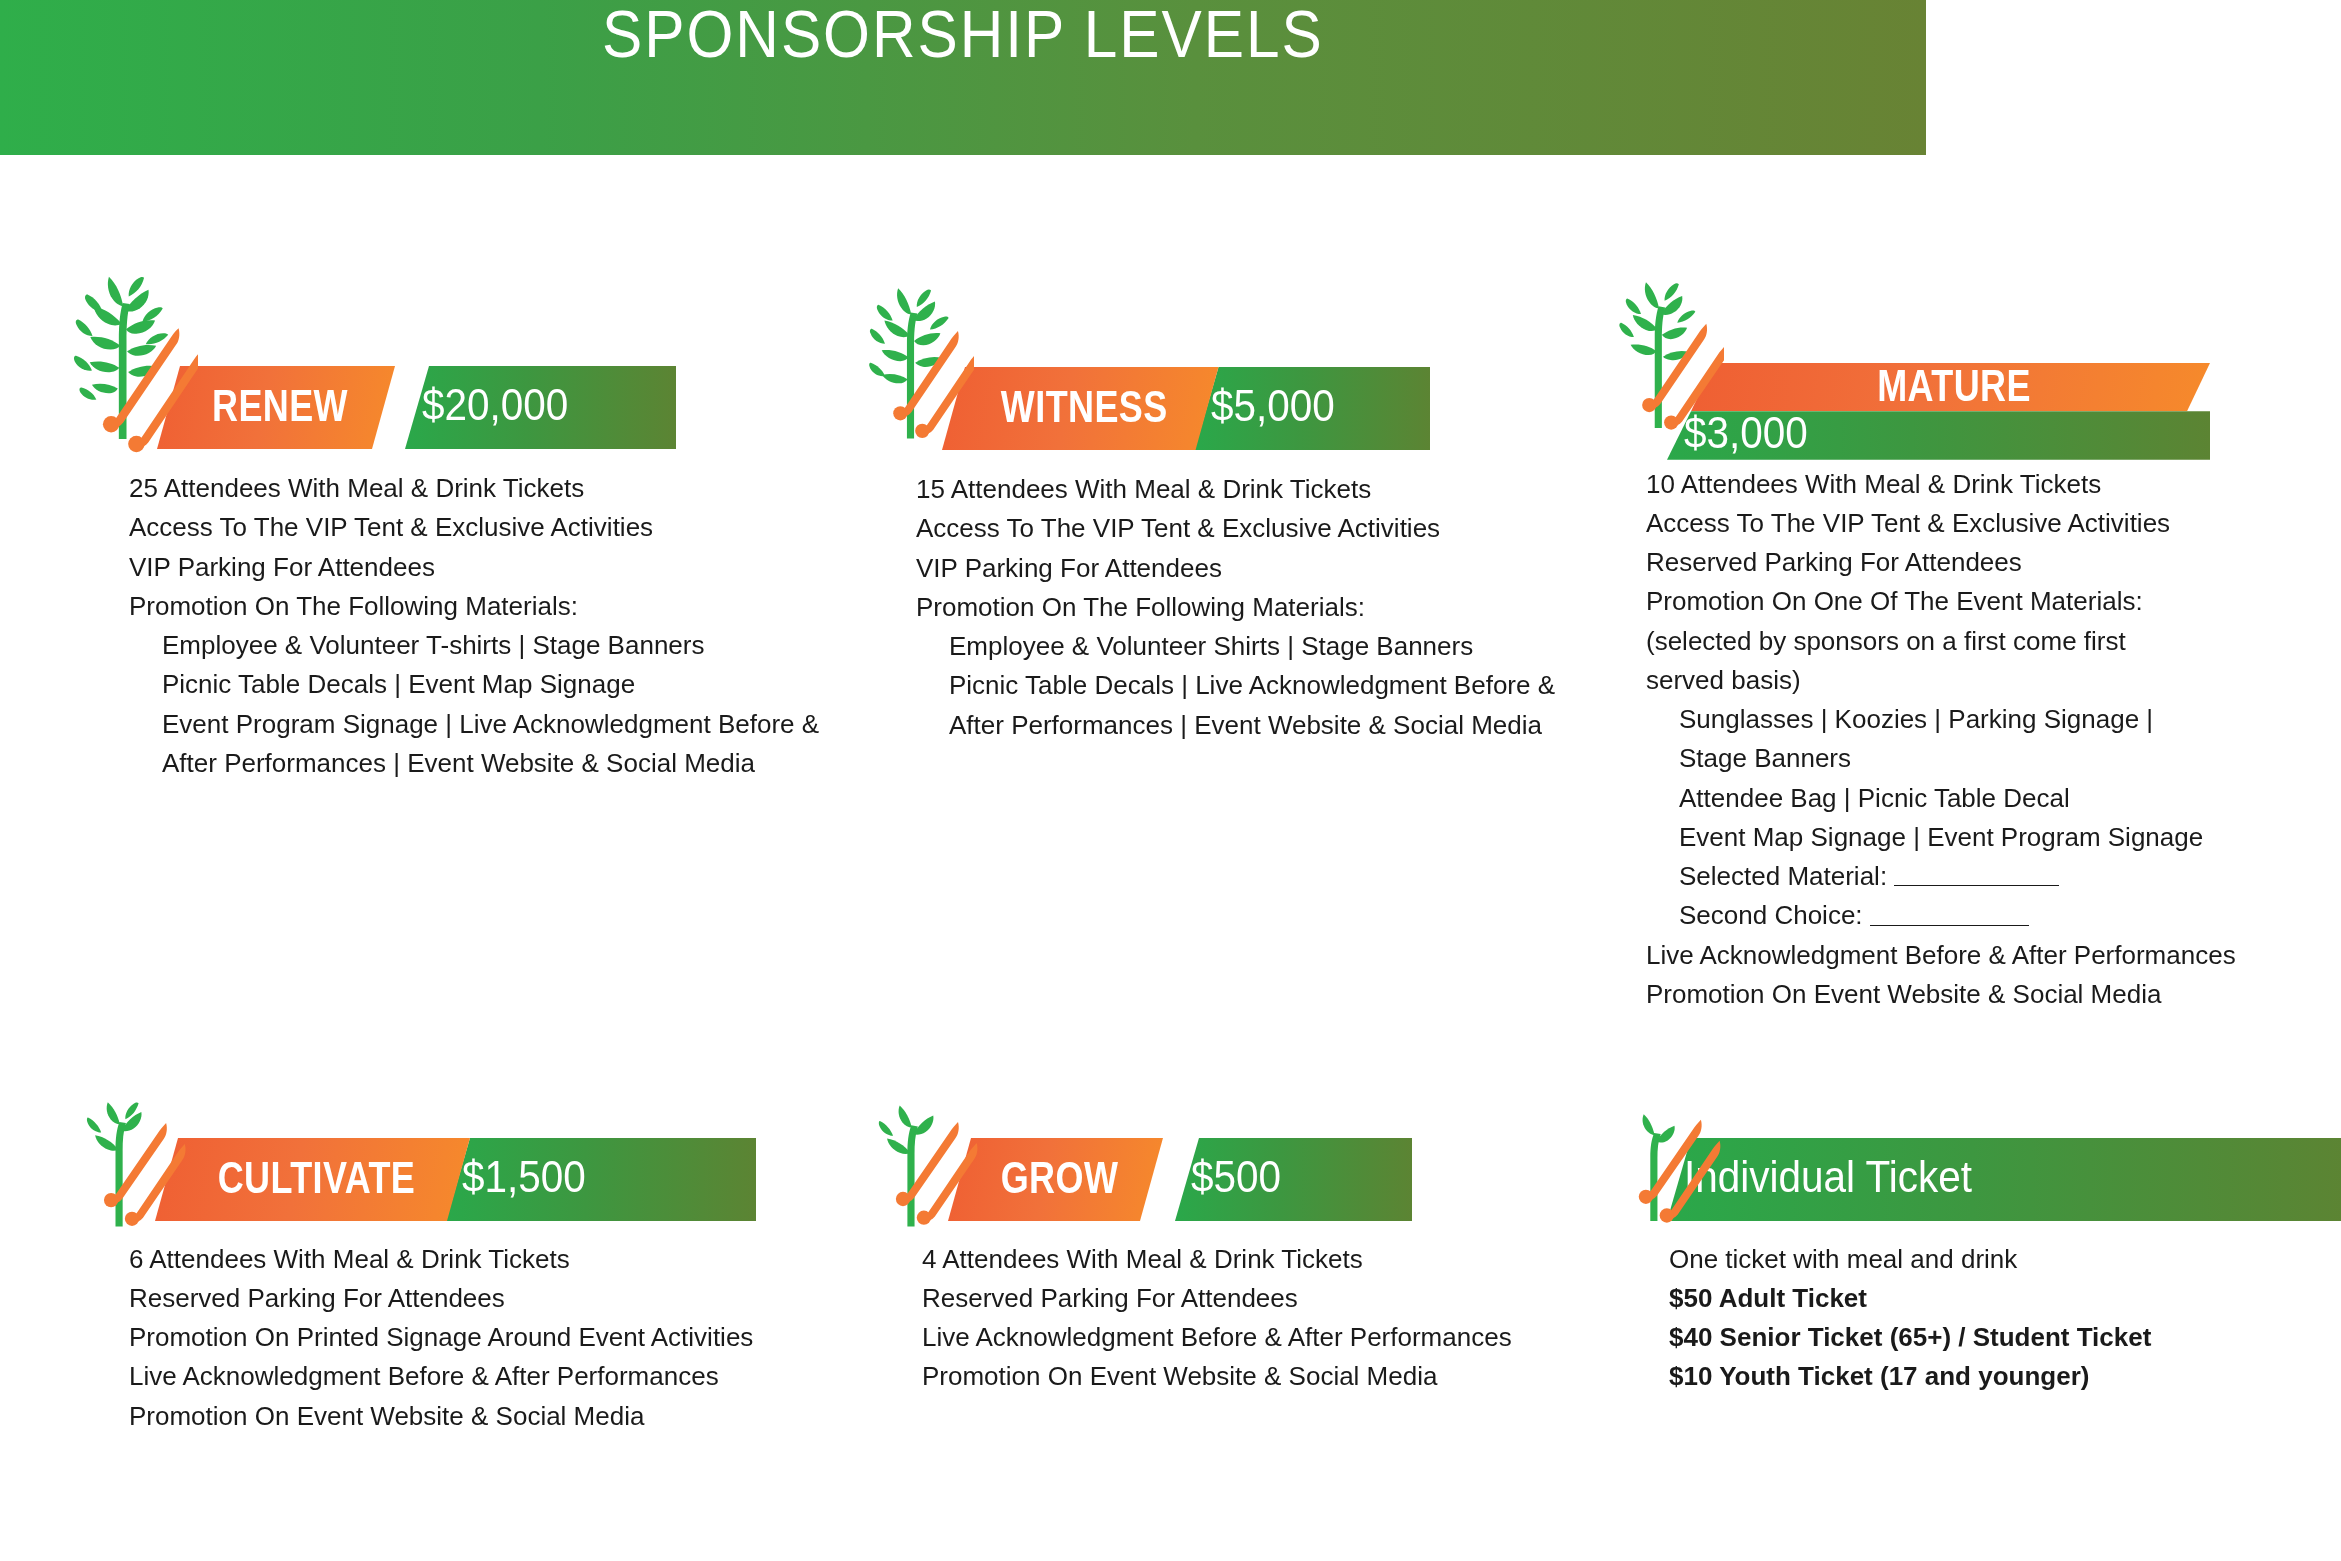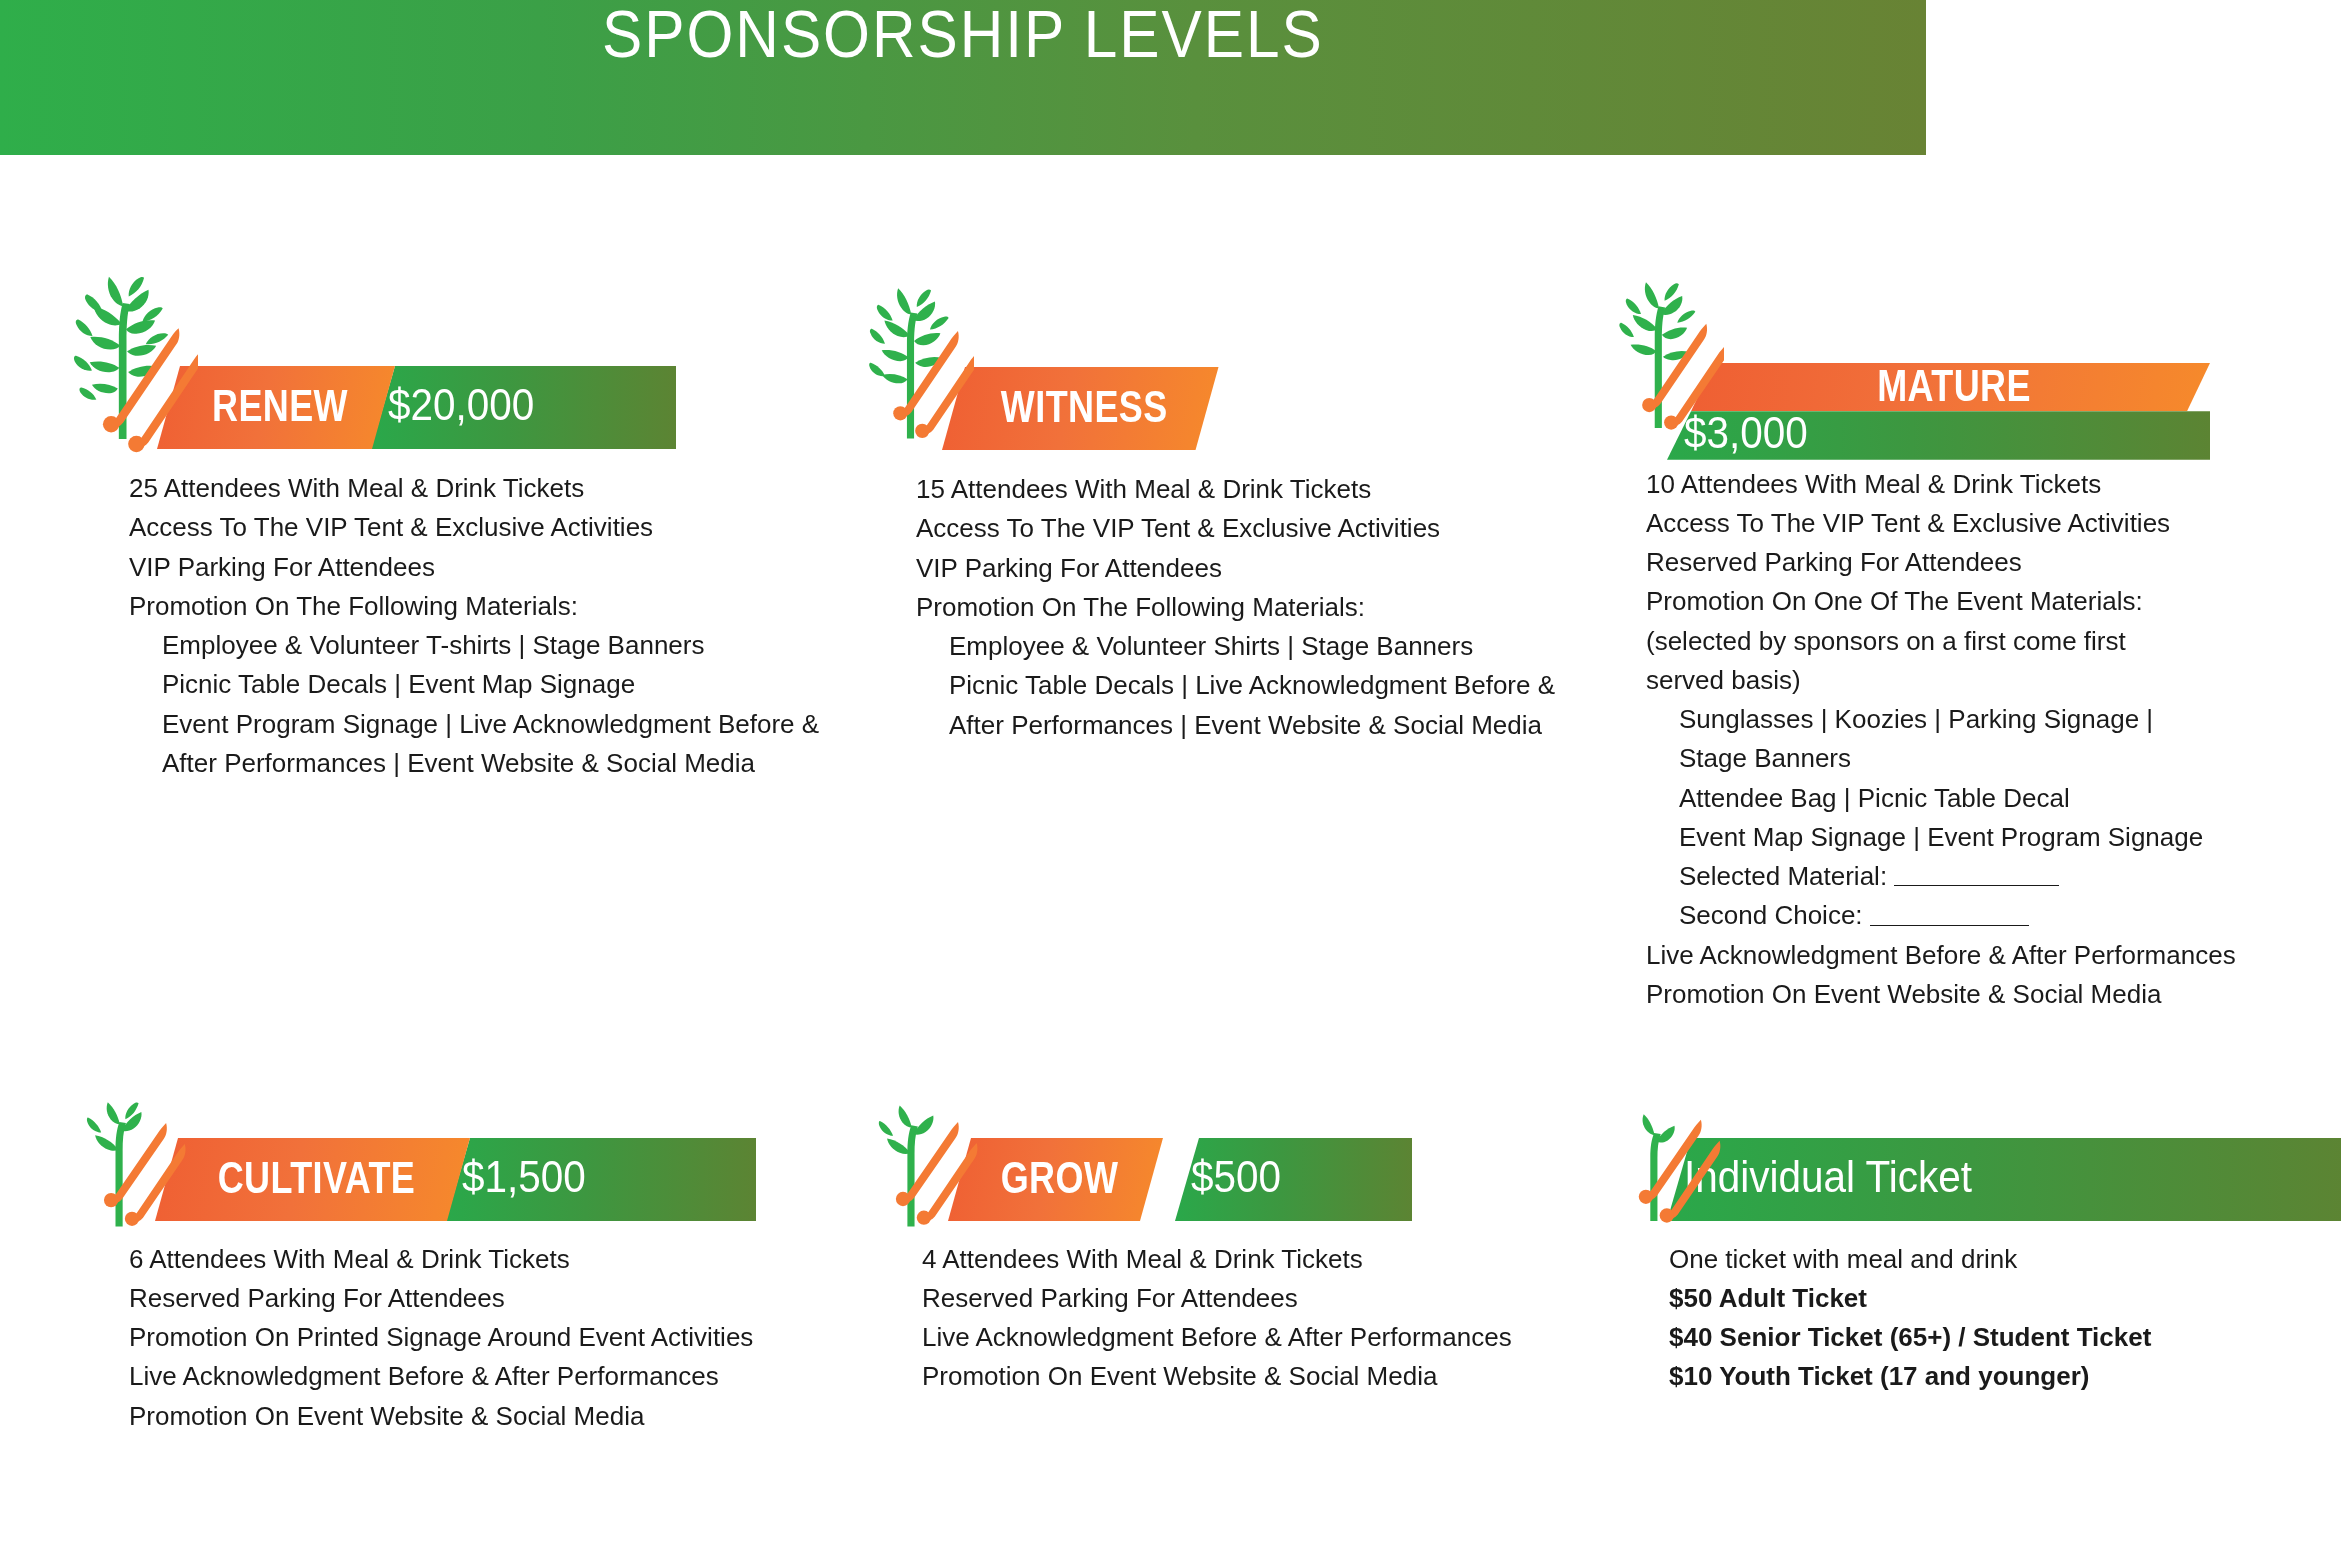--- a/index.html
+++ b/index.html
@@ -128,21 +128,21 @@
         <path d="M28 236 C40 239 50 247 55 258 C44 260 32 254 26 245 C23 240 24 236 28 236 Z"></path>
       </g>
       <g fill="#f47a34">
         <path d="M205 128 C208 140 206 152 199 160 L104 300 C98 308 88 312 79 310 C86 300 91 291 97 283 L192 143 C197 136 201 131 205 128 Z"></path>
         <circle cx="82" cy="303" r="15"></circle>
         <path d="M246 170 C249 182 247 194 240 202 L150 336 C144 344 134 348 125 346 C132 336 137 327 143 319 L233 185 C238 178 242 173 246 170 Z"></path>
         <circle cx="128" cy="339" r="15"></circle>
       </g>
     </svg>
   </div>
-  <div class="badge" style="margin-left:91px; width:519px; margin-top:108px;">
+  <div class="badge" style="margin-left:91px; width:519px; margin-top:108px;gap:34px;">
     <div class="badge-orange">
       <span class="badge-name">RENEW</span>
     </div>
     <div class="badge-green" style="flex:1;">
       <span class="badge-price">$20,000</span>
     </div>
   </div>
   <div class="card-body" style="margin-left:63px; margin-top:20px;"><span class="ind">25 Attendees With Meal &amp; Drink Tickets</span><span class="ind">Access To The VIP Tent &amp; Exclusive Activities</span><span class="ind">VIP Parking For Attendees</span><span class="ind">Promotion On The Following Materials:</span><span class="sub">Employee &amp; Volunteer T-shirts | Stage Banners</span><span class="sub">Picnic Table Decals | Event Map Signage</span><span class="sub">Event Program Signage | Live Acknowledgment Before &amp;</span><span class="sub">After Performances | Event Website &amp; Social Media</span></div>
 </div>
 
@@ -169,20 +169,23 @@
         <circle cx="66" cy="254" r="13"></circle>
         <path d="M207 142 C210 153 208 164 202 172 L126 284 C120 291 111 295 103 293 C109 284 114 276 119 269 L195 156 C200 150 204 145 207 142 Z"></path>
         <circle cx="106" cy="286" r="13"></circle>
       </g>
     </svg>
   </div>
   <div class="badge" style="margin-left:78px; width:488px; margin-top:93px;">
     <div class="badge-orange">
       <span class="badge-name">WITNESS</span>
     </div>
+    <div class="badge-green" style="flex:1;">
+      <span class="badge-price">$5,000</span>
+    </div>
   </div>
   <div class="card-body" style="margin-left:52px; margin-top:20px;"><span class="ind">15 Attendees With Meal &amp; Drink Tickets</span><span class="ind">Access To The VIP Tent &amp; Exclusive Activities</span><span class="ind">VIP Parking For Attendees</span><span class="ind">Promotion On The Following Materials:</span><span class="sub">Employee &amp; Volunteer Shirts | Stage Banners</span><span class="sub">Picnic Table Decals | Live Acknowledgment Before &amp;</span><span class="sub">After Performances | Event Website &amp; Social Media</span></div>
 </div>
 
 <div class="card" style="left:1614px; top:269px; width:730px;">
   <div class="sprout" style="left:0px; top:0px;">
     <svg width="110" height="181" viewBox="0 0 200 330" xmlns="http://www.w3.org/2000/svg">
       <g fill="#2fb14c">
         <path d="M74 290 L74 126 C74 102 76 84 81 68 L93 70 C88 88 87 106 87 128 L87 290 Z"></path>
         <path d="M82 72 C78 52 70 36 58 24 C54 35 56 49 64 60 C69 68 76 71 82 72 Z"></path>

